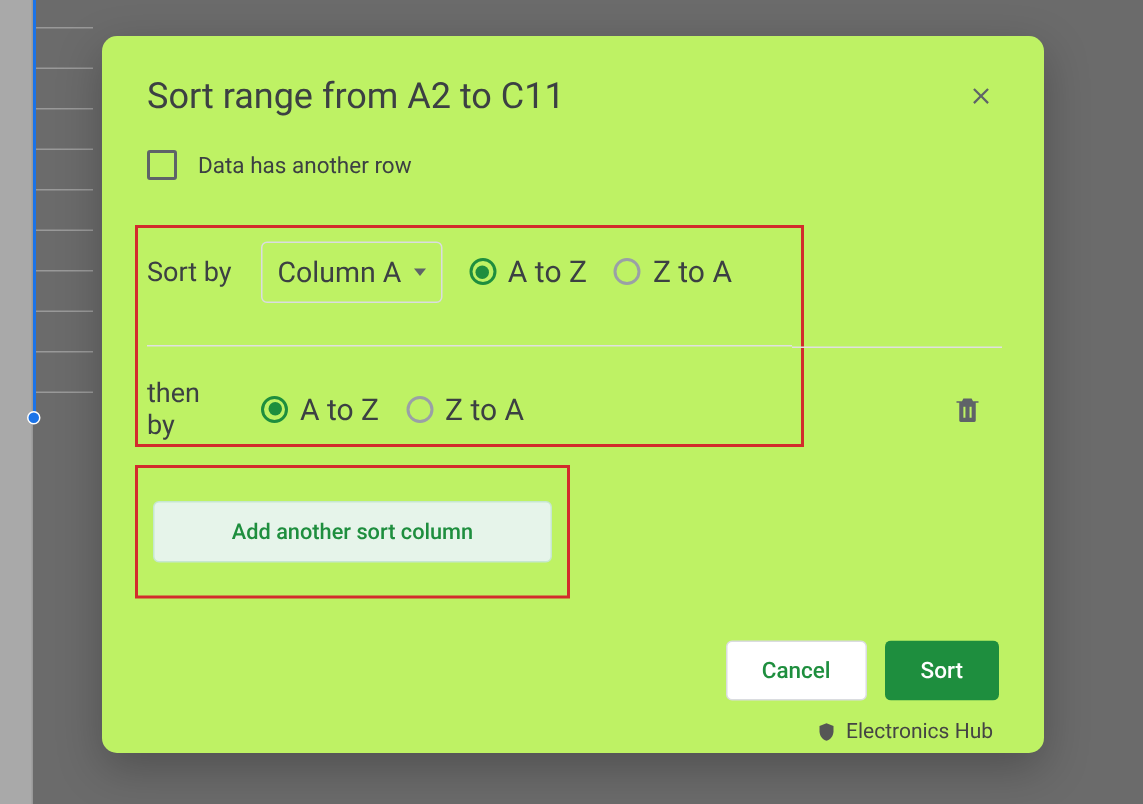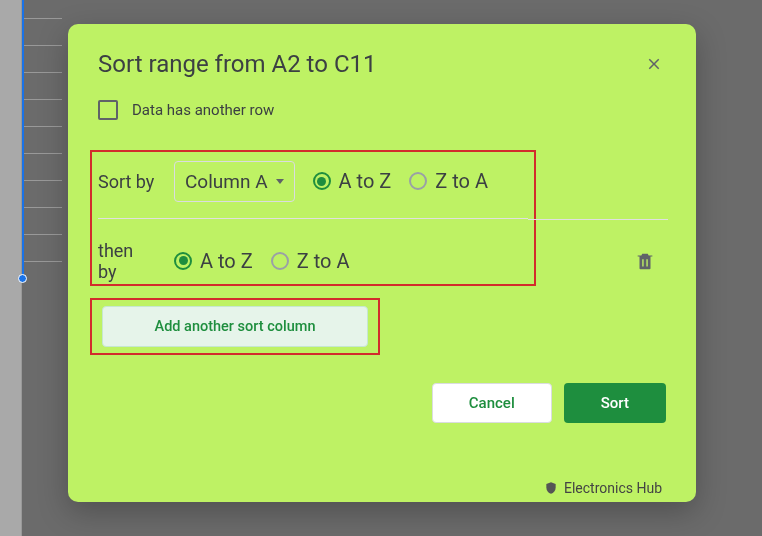--- a/index.html
+++ b/index.html
@@ -97,21 +97,21 @@
   }
   .sort-row {
     display: flex;
     align-items: center;
     gap: 18px;
     height: 50px;
     position:relative;
   }
   .sort-row + .sort-row {
     border-top: 1px solid #e0e0e0;
-    margin-top: 12px;
+    margin-top: 24px;
     padding-top: 22px;
     height: 62px;
   }
   .row-divider-ext {
     position:absolute;
     left:100%; right:auto;
     top:0;
     width:140px;
     border-top:1px solid #e0e0e0;
   }
@@ -161,21 +161,21 @@
   }
   .trash {
     position:absolute;
     right:-128px;
     color:#5f6368;
     width:22px;height:22px;
     cursor:pointer;
   }
   .add-col-wrap {
     border: 2px solid #d22c2c;
-    padding: 6px 10px;
+    padding: 22px 10px;
     margin-left: -8px;
     width: 290px;
     margin-bottom: 28px;
   }
   .add-col-btn {
     background: #e6f4ea;
     border: 1px solid #c6e7d0;
     border-radius: 4px;
     padding: 11px 18px;
     color: #1e8e3e;
@@ -184,21 +184,21 @@
     cursor: pointer;
     width: 100%;
     text-align: center;
   }
   .footer {
     display: flex;
     justify-content: flex-end;
     gap: 12px;
   }
   .btn {
-    padding: 10px 36px;
+    padding: 10px 23px;
     border-radius: 4px;
     font-size: 15px;
     font-weight: 500;
     cursor: pointer;
     border: 1px solid transparent;
   }
   .btn-cancel {
     background: #fff;
     border-color: #dadce0;
     color: #1e8e3e;

